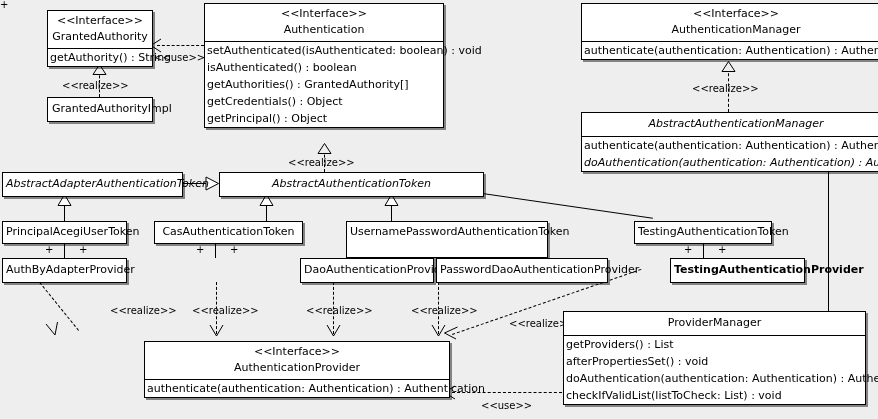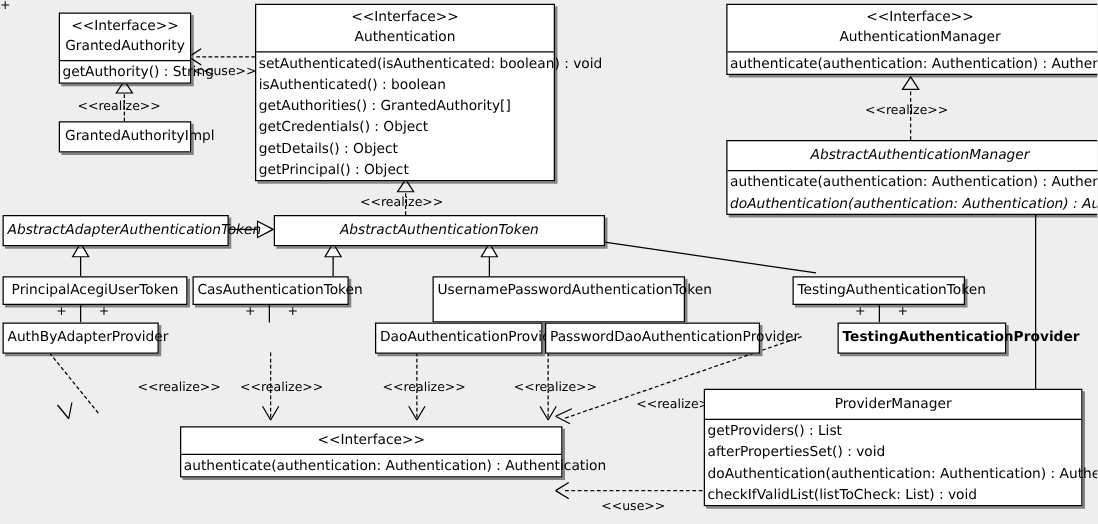--- a/index.html
+++ b/index.html
@@ -261,21 +261,20 @@
   <div class="uml-class" style="left:204px; top:3px; width:240px;">
     <div class="compartment hdr">
       <span class="stereo">&lt;&lt;Interface&gt;&gt;</span>
       <span class="cname">Authentication</span>
     </div>
     <div class="compartment ops">
       <div class="op">setAuthenticated(isAuthenticated: boolean) : void</div>
       <div class="op">isAuthenticated() : boolean</div>
       <div class="op">getAuthorities() : GrantedAuthority[]</div>
       <div class="op">getCredentials() : Object</div>
-      <div class="op">getDetails() : Object</div>
       <div class="op">getPrincipal() : Object</div>
     </div>
   </div>
 
   <div class="uml-class" style="left:581px; top:3px; width:310px;">
     <div class="compartment hdr">
       <span class="stereo">&lt;&lt;Interface&gt;&gt;</span>
       <span class="cname">AuthenticationManager</span>
     </div>
     <div class="compartment ops">
@@ -298,27 +297,27 @@
       <span class="cname abstract">AbstractAdapterAuthenticationToken</span>
     </div>
   </div>
 
   <div class="uml-class" style="left:219px; top:172px; width:265px;">
     <div class="compartment hdr" style="padding:3px 4px 4px 4px;">
       <span class="cname abstract">AbstractAuthenticationToken</span>
     </div>
   </div>
 
-  <div class="uml-class" style="left:2px; top:221px; width:148px;">
+  <div class="uml-class" style="left:2px; top:221px; width:125px;">
     <div class="compartment hdr" style="padding:2px 3px 3px 3px;">
       <span class="cname">PrincipalAcegiUserToken</span>
     </div>
   </div>
 
-  <div class="uml-class" style="left:154px; top:221px; width:125px;">
+  <div class="uml-class" style="left:154px; top:221px; width:149px;">
     <div class="compartment hdr" style="padding:2px 3px 3px 3px;">
       <span class="cname">CasAuthenticationToken</span>
     </div>
   </div>
 
   <div class="uml-class" style="left:346px; top:221px; width:202px;">
     <div class="compartment hdr" style="padding:2px 3px 17px 3px;">
       <span class="cname">UsernamePasswordAuthenticationToken</span>
     </div>
   </div>
@@ -350,20 +349,21 @@
 
   <div class="uml-class" style="left:670px; top:258px; width:135px;font-weight:bold;">
     <div class="compartment hdr" style="padding:3px 3px 4px 3px;">
       <span class="cname">TestingAuthenticationProvider</span>
     </div>
   </div>
 
   <div class="uml-class" style="left:144px; top:341px; width:306px;">
     <div class="compartment hdr">
       <span class="stereo">&lt;&lt;Interface&gt;&gt;</span>
+      <span class="cname">AuthenticationProvider</span>
     </div>
     <div class="compartment ops">
       <div class="op">authenticate(authentication: Authentication) : Authentication</div>
     </div>
   </div>
 
   <div class="uml-class" style="left:563px; top:311px; width:303px;">
     <div class="compartment hdr" style="padding:3px 4px 4px 4px;">
       <span class="cname">ProviderManager</span>
     </div>

